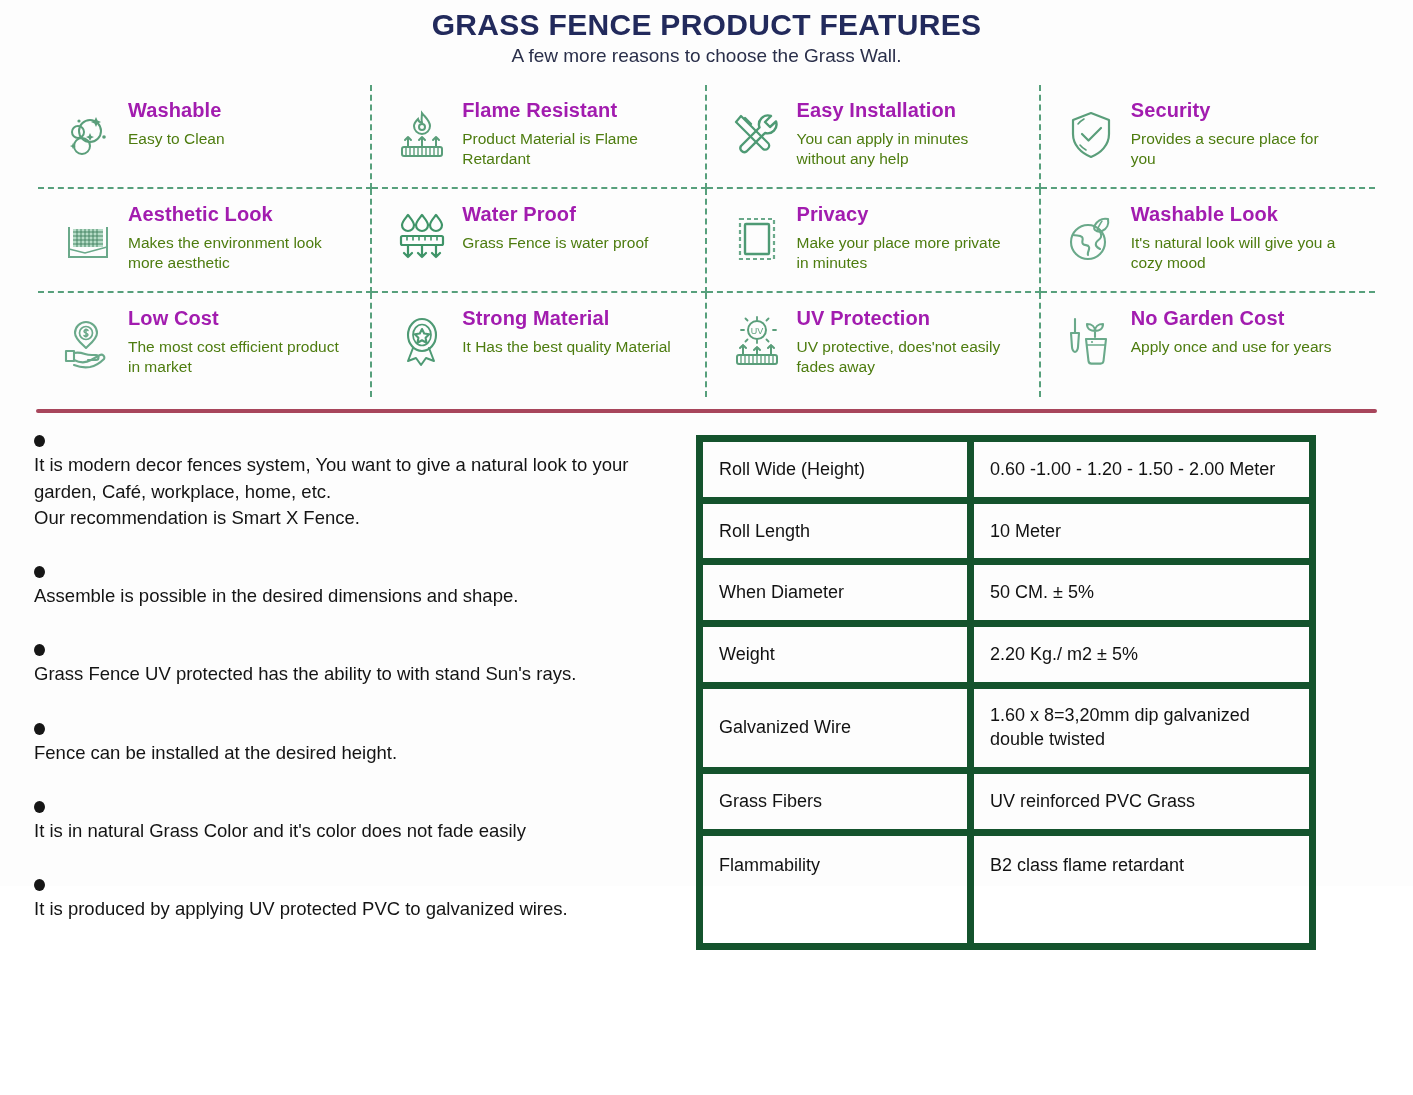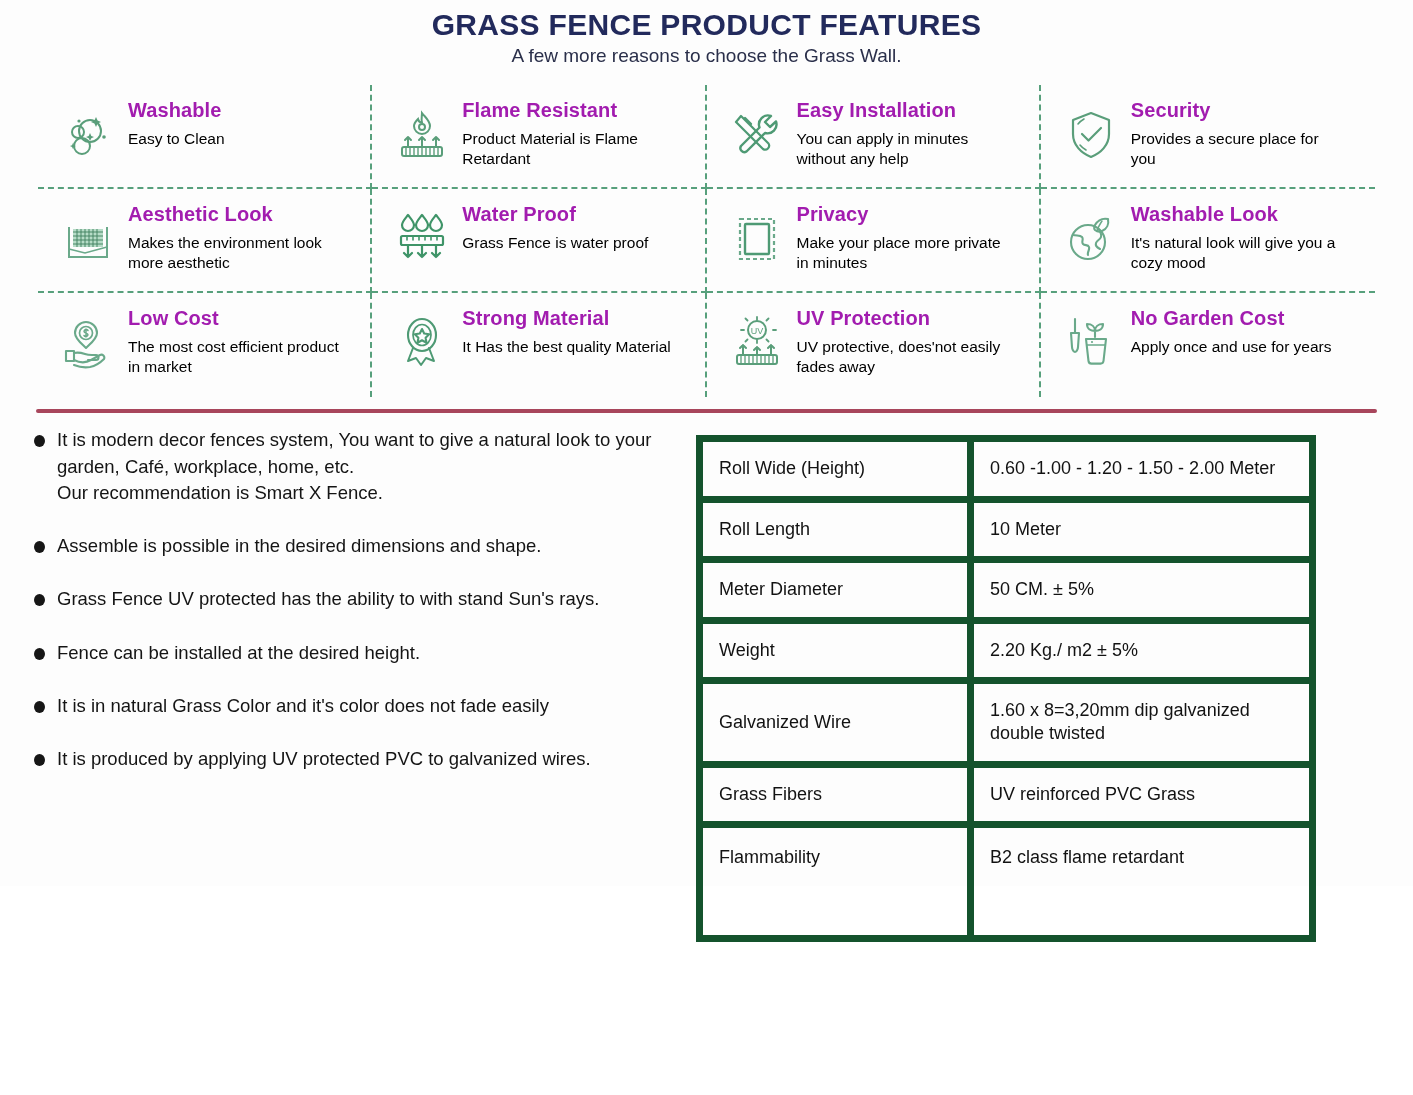--- a/index.html
+++ b/index.html
@@ -36,32 +36,32 @@
     border-right:2px dashed #57a07c;
     border-bottom:2px dashed #57a07c;
     min-height:104px;
   }
   .cell.c4{border-right:none;}
   .cell.lastrow{border-bottom:none;}
   .ficon{flex:0 0 auto;width:56px;height:60px;display:flex;align-items:flex-end;justify-content:center;padding-top:4px;}
   .ficon svg{display:block;}
   .ftext{padding-top:2px;}
   .fname{font-size:20px;font-weight:bold;color:#a21caf;line-height:1.18;letter-spacing:.1px;}
-  .fdesc{font-size:15.5px;color:#000000;line-height:1.28;margin-top:6px;max-width:215px;}
+  .fdesc{font-size:15.5px;color:#4d7c0f;line-height:1.28;margin-top:6px;max-width:215px;}
 
   
   .rule{
     height:4px;background:#a8465c;
     margin:12px 36px 0 36px;border-radius:2px;
   }
 
   
   .lower{display:flex;margin-top:14px;}
   .bullets{width:690px;padding-left:34px;box-sizing:border-box;}
-  .bul{display:flex;align-items:flex-start;gap:12px;margin-bottom:27px;}
+  .bul{display:flex;align-items:flex-start;gap:5px;margin-bottom:27px;flex-direction:column;}
   .dot{
     flex:0 0 auto;width:11px;height:12px;border-radius:50%;
     background:#161616;margin-top:8px;
   }
   .btext{font-size:18.5px;line-height:1.42;color:#141414;}
 
   
   .spec{
     margin-left:6px;margin-top:8px;
     border-collapse:collapse;
@@ -324,21 +324,21 @@
       <tbody>
         <tr>
           <td class="k">Roll Wide (Height)</td>
           <td class="v">0.60 -1.00 - 1.20 - 1.50 - 2.00 Meter</td>
         </tr>
         <tr>
           <td class="k">Roll Length</td>
           <td class="v">10 Meter</td>
         </tr>
         <tr>
-          <td class="k">Meter Diameter</td>
+          <td class="k">When Diameter</td>
           <td class="v">50 CM. ± 5%</td>
         </tr>
         <tr>
           <td class="k">Weight</td>
           <td class="v">2.20 Kg./ m2 ± 5%</td>
         </tr>
         <tr>
           <td class="k">Galvanized Wire</td>
           <td class="v">1.60 x 8=3,20mm dip galvanized double twisted</td>
         </tr>

